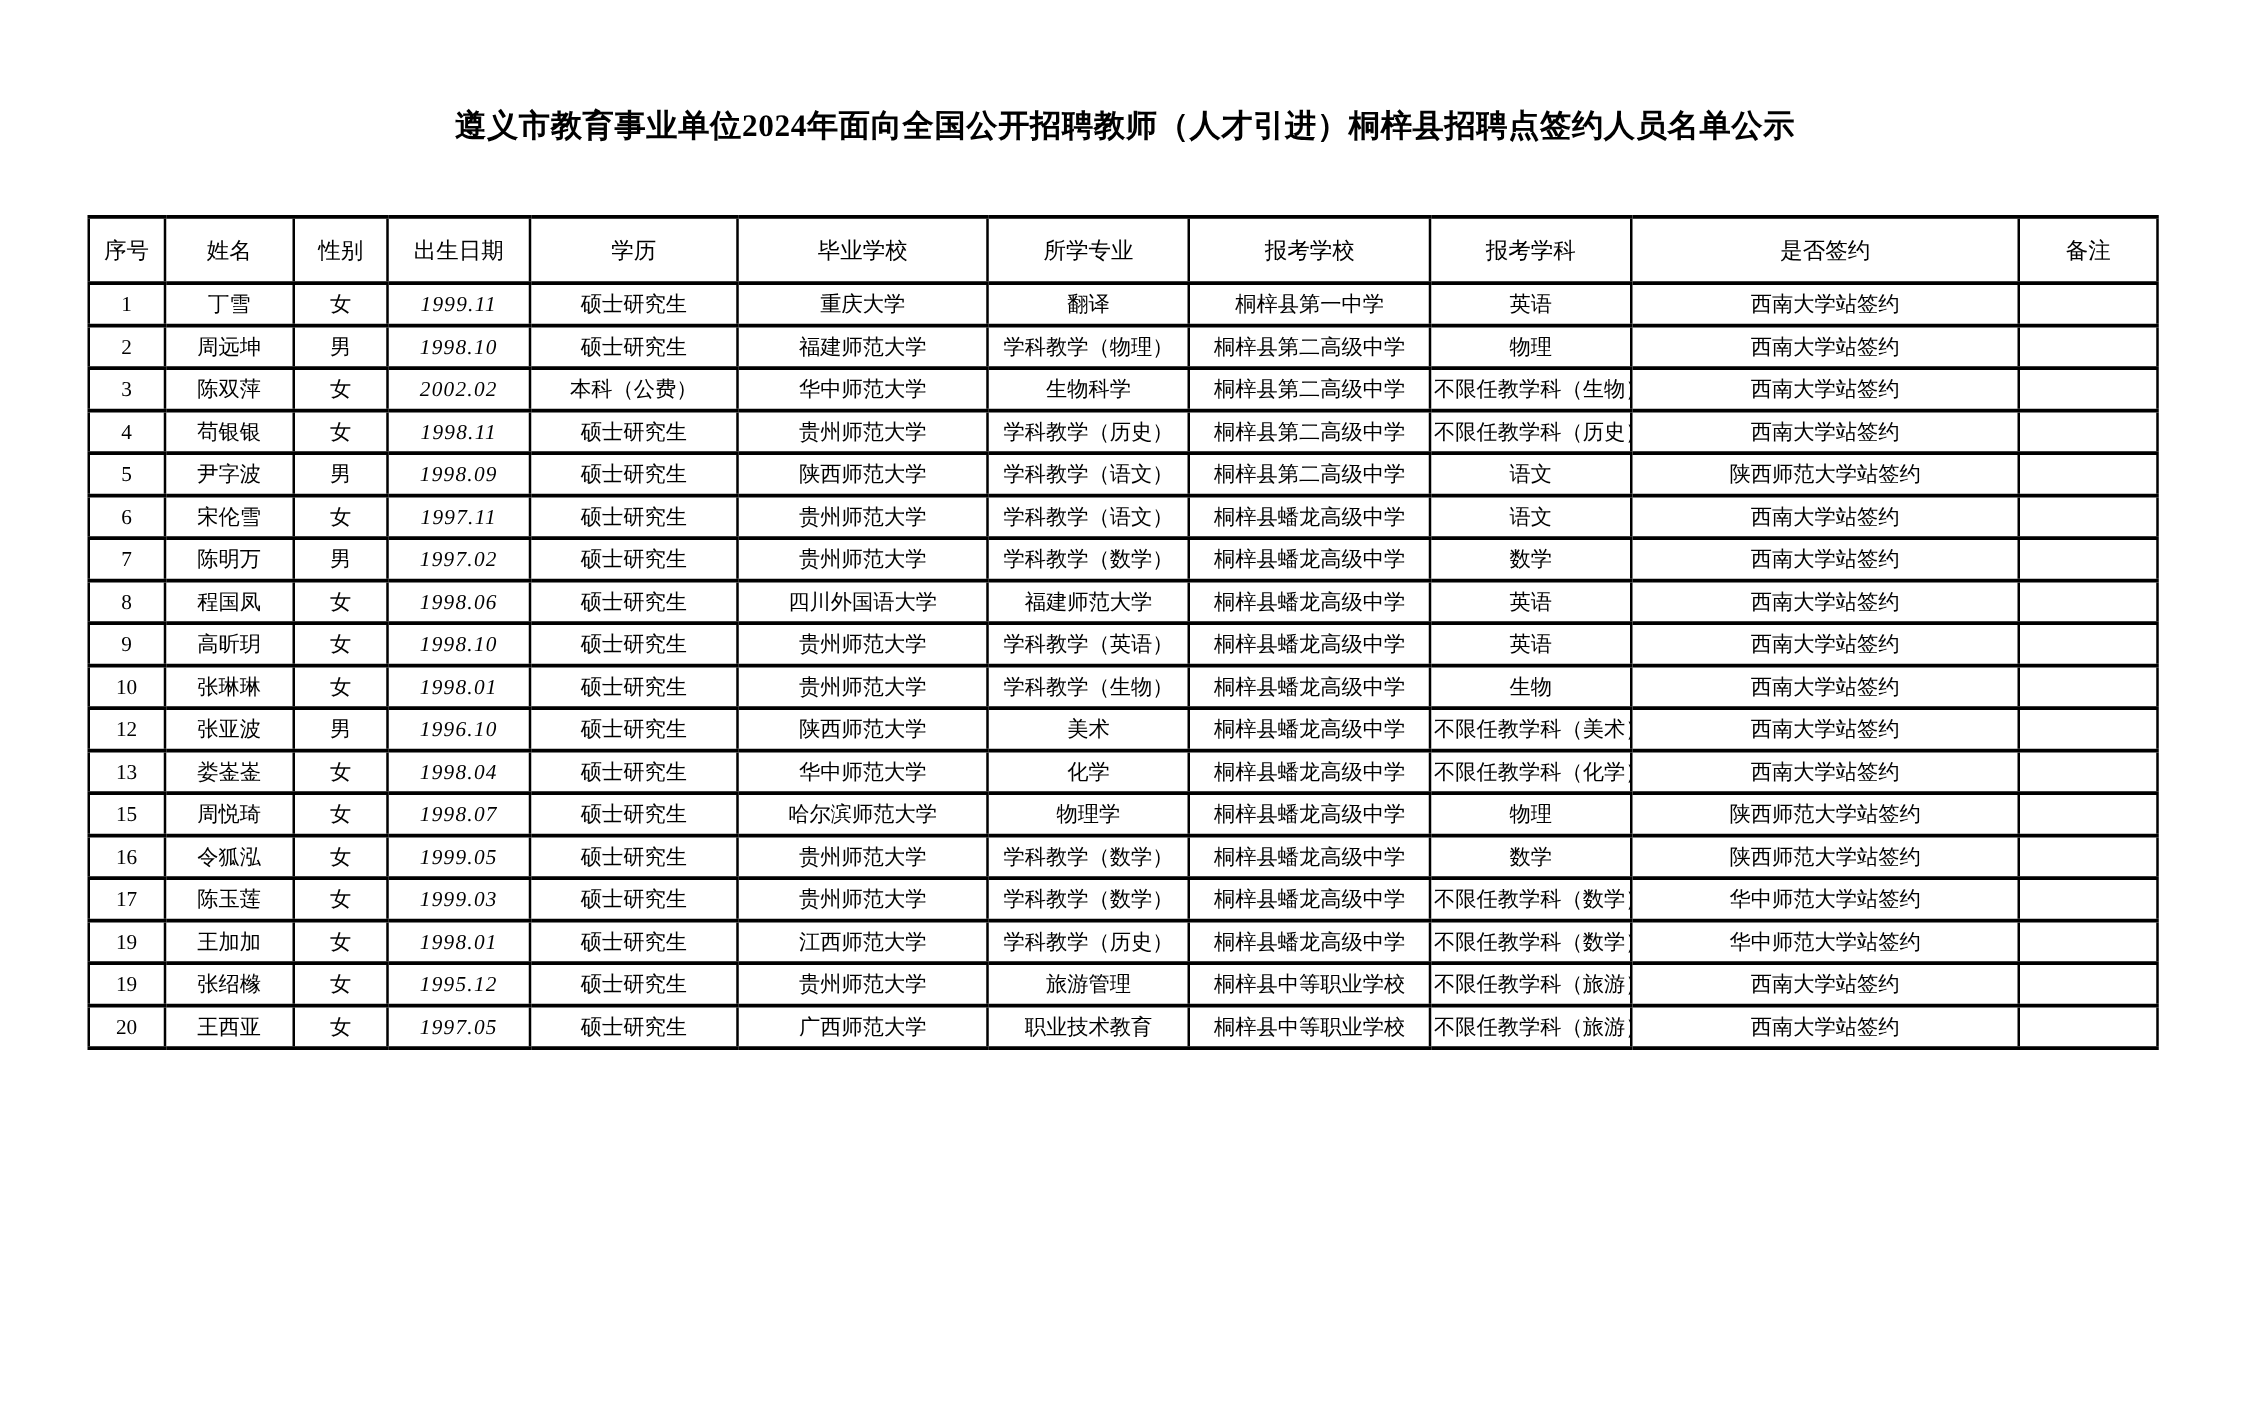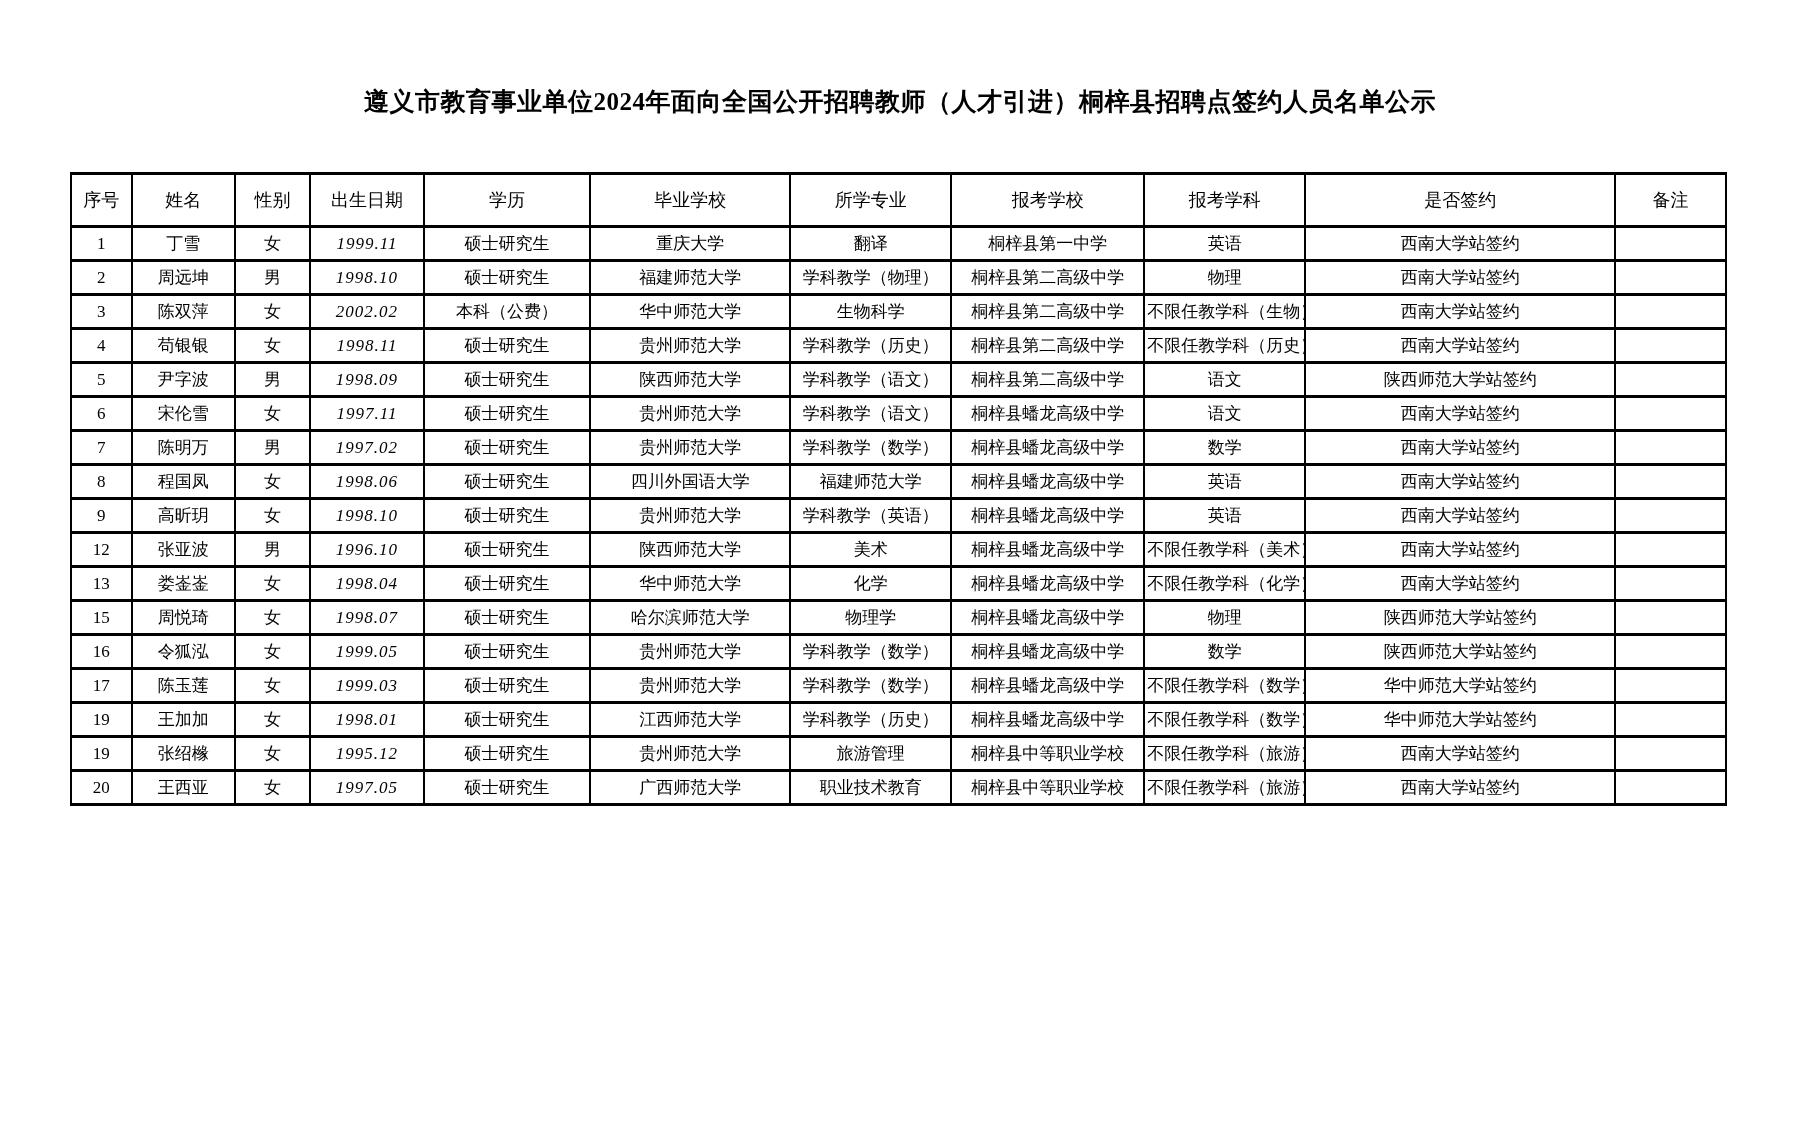--- a/index.html
+++ b/index.html
@@ -227,20 +227,33 @@
             <td class="col3">1998.10</td>
             <td class="col4">硕士研究生</td>
             <td class="col5">贵州师范大学</td>
             <td class="col6">学科教学（英语）</td>
             <td class="col7">桐梓县蟠龙高级中学</td>
             <td class="col8">英语</td>
             <td class="col9">西南大学站签约</td>
             <td class="col10"></td>
           </tr>
           <tr>
+            <td class="col0">10</td>
+            <td class="col1">张琳琳</td>
+            <td class="col2">女</td>
+            <td class="col3">1998.01</td>
+            <td class="col4">硕士研究生</td>
+            <td class="col5">贵州师范大学</td>
+            <td class="col6">学科教学（生物）</td>
+            <td class="col7">桐梓县蟠龙高级中学</td>
+            <td class="col8">生物</td>
+            <td class="col9">西南大学站签约</td>
+            <td class="col10"></td>
+          </tr>
+          <tr>
             <td class="col0">12</td>
             <td class="col1">张亚波</td>
             <td class="col2">男</td>
             <td class="col3">1996.10</td>
             <td class="col4">硕士研究生</td>
             <td class="col5">陕西师范大学</td>
             <td class="col6">美术</td>
             <td class="col7">桐梓县蟠龙高级中学</td>
             <td class="col8">不限任教学科（美术）</td>
             <td class="col9">西南大学站签约</td>

